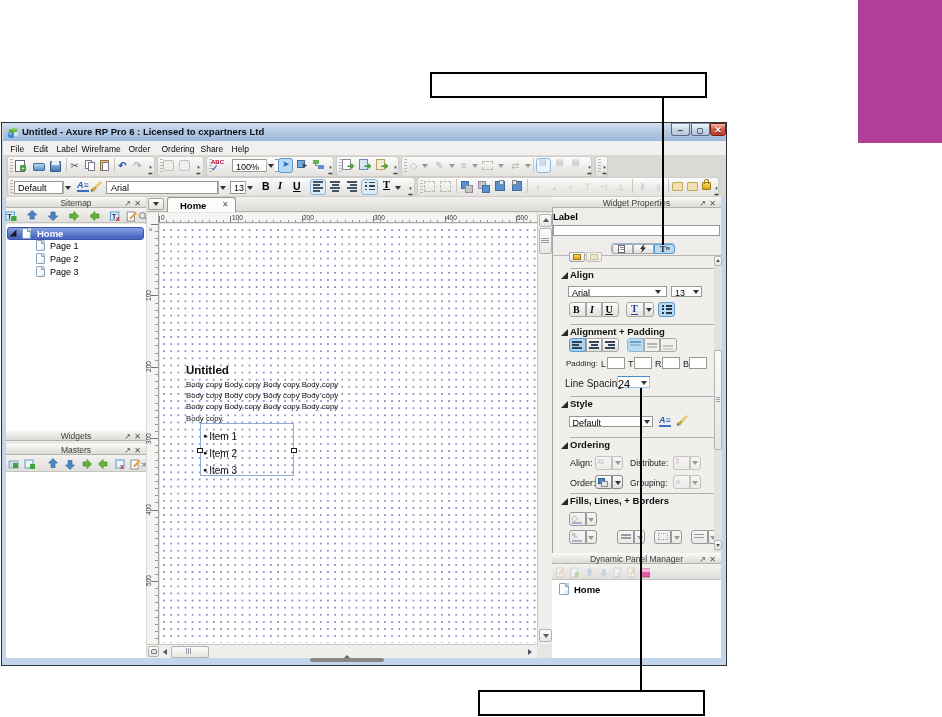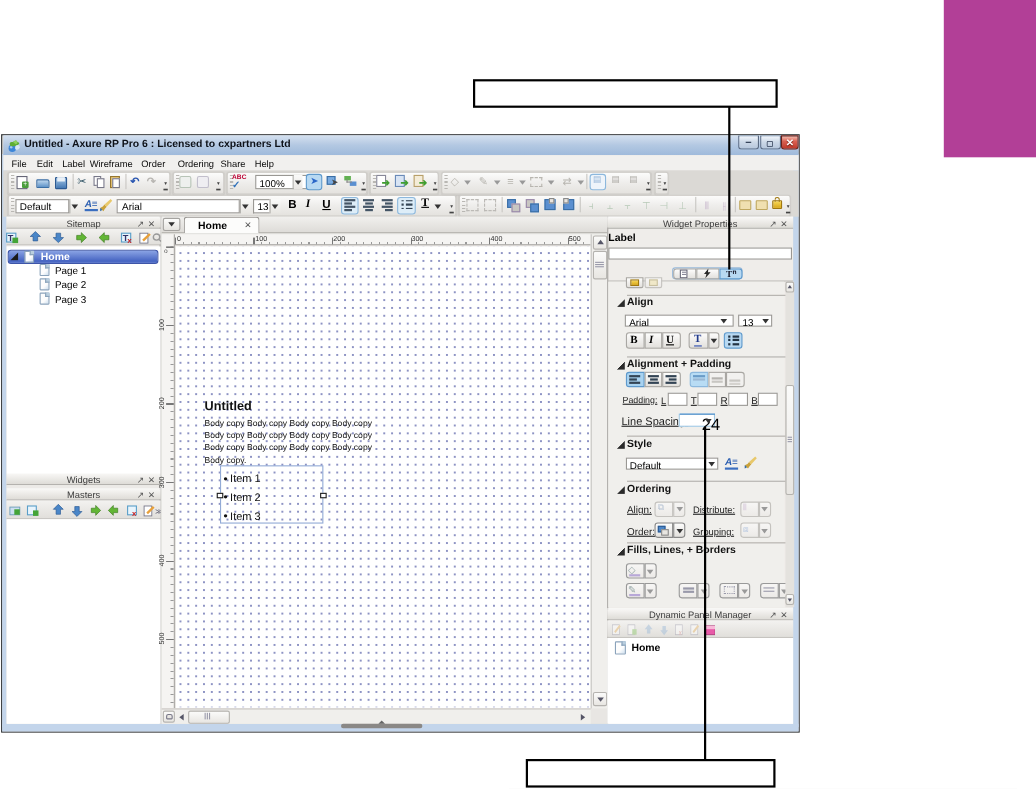--- a/index.html
+++ b/index.html
@@ -35,21 +35,21 @@
 .btnsel { position:absolute; background:#b8d9f2; border:1px solid #5e99cc; border-radius:3px; }
 .btnsel2 { position:absolute; background:#cce4f7; border:1px solid #8cb8dd; border-radius:3px; }
 .btndis { position:absolute; background:linear-gradient(#f7f6f5,#eceae7); border:1px solid #c4c2be; border-radius:3px; }
 
 .phead { position:absolute; height:11px; background:linear-gradient(#f7f6f4,#dedcd7); border-top:1px solid #fbfbfa; border-bottom:1px solid #b4b2ae; font-size:8.5px; color:#3c3c3c; text-align:center; line-height:10px; }
 .pc { position:absolute; top:1px; font-size:8px; color:#555; line-height:9px;}
 .ptools { position:absolute; background:linear-gradient(#f3f2f0,#e1dfdb); border-bottom:1px solid #c6c4c0; }
 .shead { position:absolute; font-size:9.5px; font-weight:bold; color:#111; }
 .stri { position:absolute; width:7px; height:7px; background:linear-gradient(to bottom right, transparent 0 49%, #2a2a2a 51% 100%); }
 .hline { position:absolute; height:1px; background:#b2b0ac; }
-.lbl { position:absolute; font-size:9px; color:#222;text-decoration:underline; }
+.lbl { position:absolute; font-size:9px; color:#222; }
 .fld { position:absolute; background:#fff; border:1px solid #9a9894; }
 
 .pgico { position:absolute; width:9px; height:11px; background:linear-gradient(135deg,#fdfdfd 60%,#cfe0ef); border:1px solid #8ba3bb; border-radius:1px; }
 .pgico:after { content:""; position:absolute; right:-1px; top:-1px; width:3px; height:3px; background:#b9cede; border-left:1px solid #8ba3bb; border-bottom:1px solid #8ba3bb; }
 
 #dots { position:absolute; left:160px; top:224px; width:376px; height:419px;
  background-image:radial-gradient(circle, rgba(58,68,152,.78) 0.5px, rgba(58,68,152,0) 1px);
  background-size:7.14px 7.14px; background-position:0.5px 2.5px; }
 .rt { position:absolute; font-size:6.5px; color:#333; }
 .handle { position:absolute; width:5.5px; height:5.5px; background:#fff; border:1px solid #1a1a1a; }
@@ -447,21 +447,21 @@
     <span class="lbl a" style="left:601px;top:358.5px;font-size:8.5px">L</span>
   <div class="fld a" style="left:607px;top:357px;width:18px;height:12px"></div>
   <span class="lbl a" style="left:628px;top:358.5px">T</span>
   <div class="fld a" style="left:634px;top:357px;width:18px;height:12px"></div>
   <span class="lbl a" style="left:655px;top:358.5px">R</span>
   <div class="fld a" style="left:662px;top:357px;width:18px;height:12px"></div>
   <span class="lbl a" style="left:683px;top:358.5px">B</span>
   <div class="fld a" style="left:689px;top:357px;width:18px;height:12px"></div>
   <span class="lbl a" style="left:565px;top:377.5px;font-size:10px">Line Spacing:</span>
   <div class="cmb a" style="left:617px;top:375.5px;width:33px;height:12.5px;border-color:#9ec7e4">
-      <i style="left:20px;top:1.5px;font-size:15px">24</i>
+      <i style="left:0;top:1.5px;font-size:11px">24</i>
     </div>
   <div class="a" style="left:617.5px;top:376px;width:32px;height:1px;background:#4a8cc8"></div>
   <div class="da a" style="left:641px;top:380.5px"></div>
 
   <div class="hline a" style="left:570px;top:396px;width:146px"></div>
   <div class="stri a" style="left:561px;top:401px"></div>
   <span class="shead a" style="left:570px;top:398px">Style</span>
   <div class="cmb a" style="left:568.5px;top:415.5px;width:84px;height:11.5px">
       <i style="left:3px;top:1.5px">Default</i>
     </div>

